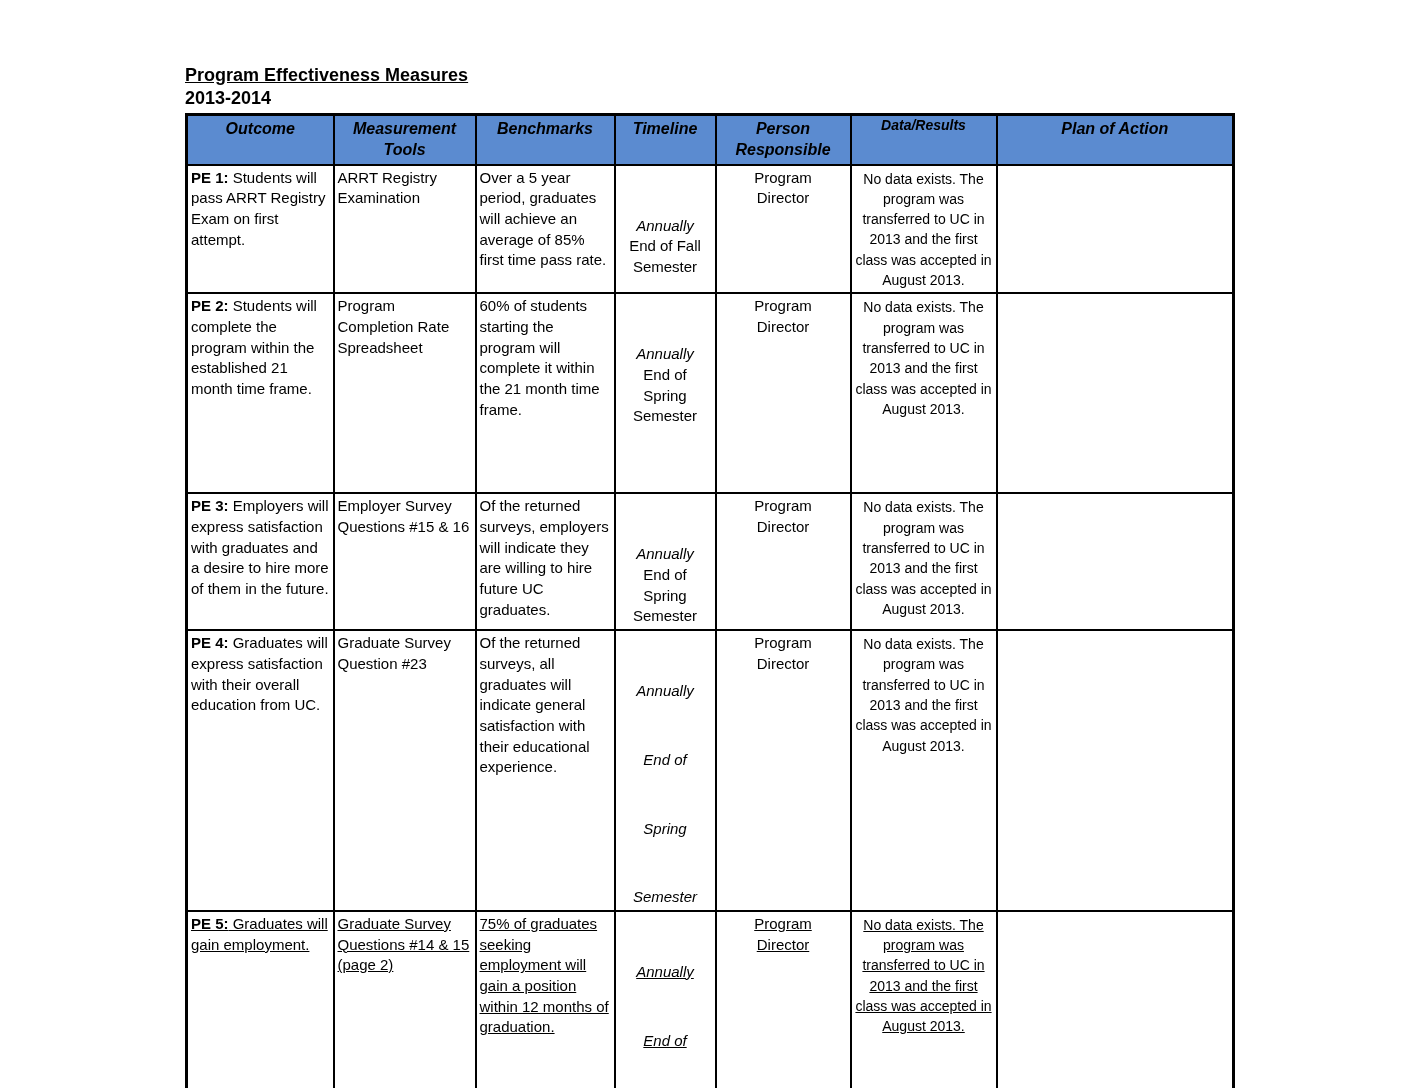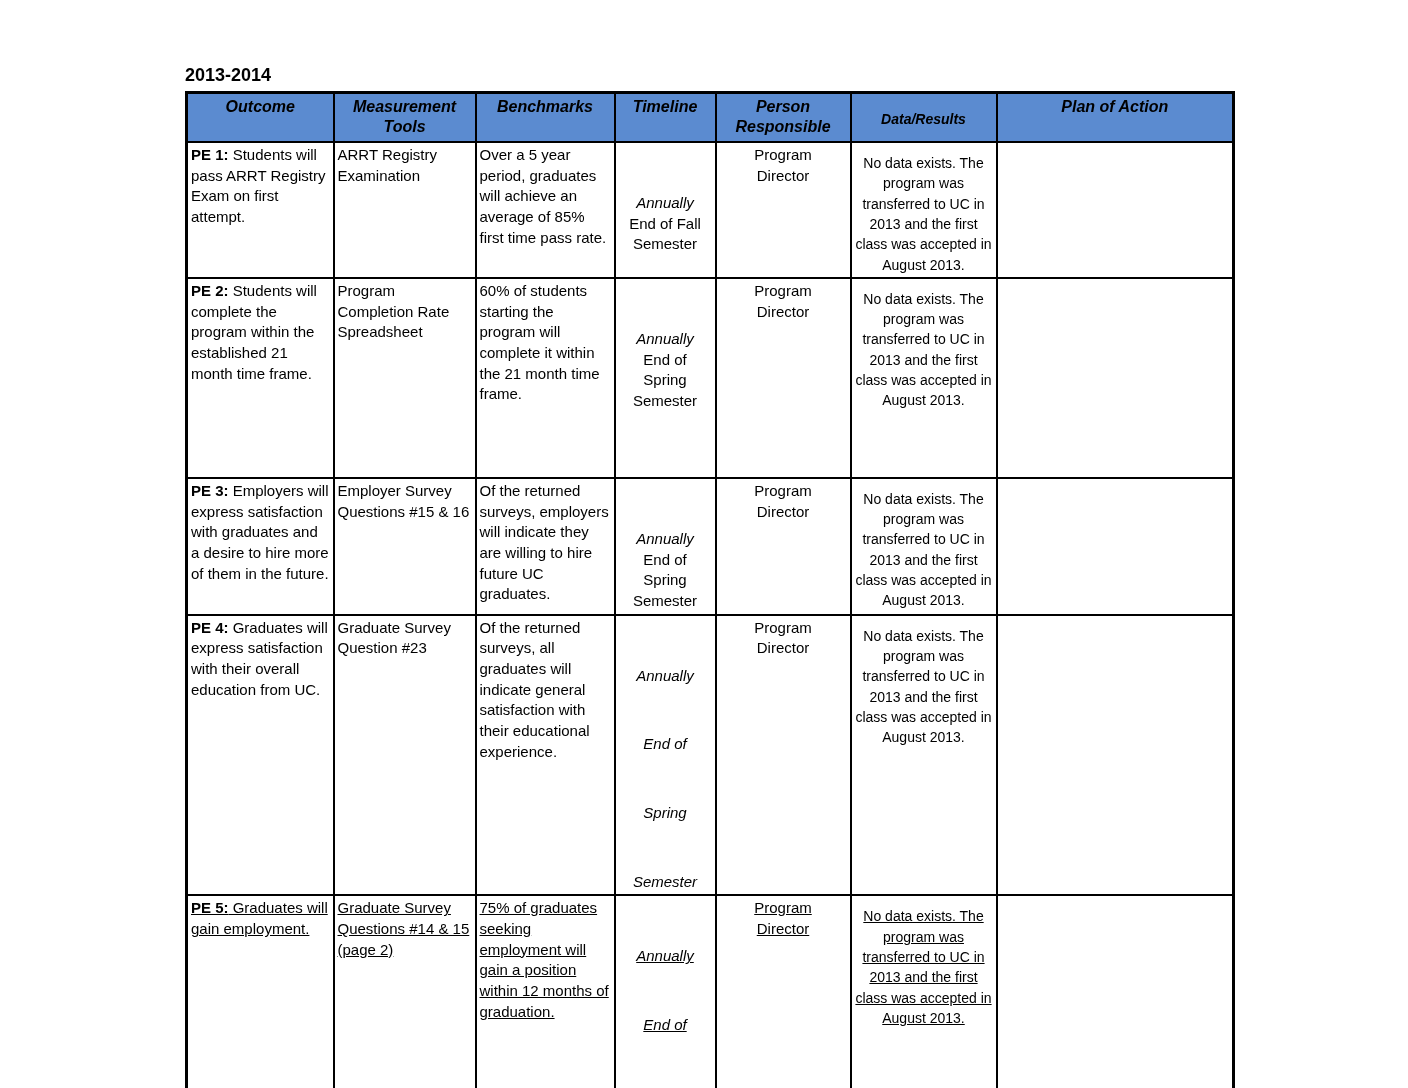--- a/index.html
+++ b/index.html
@@ -36,45 +36,46 @@
     background: var(--header-bg, #5B8BD0);
     font-weight: 700;
     font-style: italic;
     font-size: 16px;
     text-align: center;
     vertical-align: top;
     padding: 3px 2px;
     line-height: 1.3;
     height: 45px;
   }
-  thead th.small-header { font-size: 14px; padding-top: 16px; }
+  thead th.small-header { font-size: 14px; padding-top: 0; }
 
   tbody td {
     vertical-align: top;
     text-align: left;
     font-size: 15px;
     line-height: 1.38;
     padding: 2px 3px;
   }
   td.center { text-align: center; }
   td.tools { padding-right: 0; }
-  td.data-results { font-size: 14px; line-height: 1.45; padding-top: 10px; }
+  td.data-results { font-size: 14px; line-height: 1.45; padding-top: 3px; }
   .prewrap { white-space: pre-line; }
   .italic { font-style: italic; margin-top: 48px; }
 
   tbody tr:nth-child(1) { height: 109px; }
   tbody tr:nth-child(2) { height: 200px; }
   tbody tr:nth-child(3) { height: 123px; }
   tbody tr:nth-child(4) { height: 144px; }
   tbody tr:nth-child(5) { height: 136px; text-decoration: underline; }
 </style>
 </head>
 <body>
 
 <div class="doc">
+  <div class="doc-title">Program Effectiveness Measures</div>
   <div class="doc-subtitle">2013-2014</div>
 
   <table class="measures">
     <colgroup>
       <col style="width:147px">
       <col style="width:142px">
       <col style="width:139px">
       <col style="width:101px">
       <col style="width:135px">
       <col style="width:146px">

